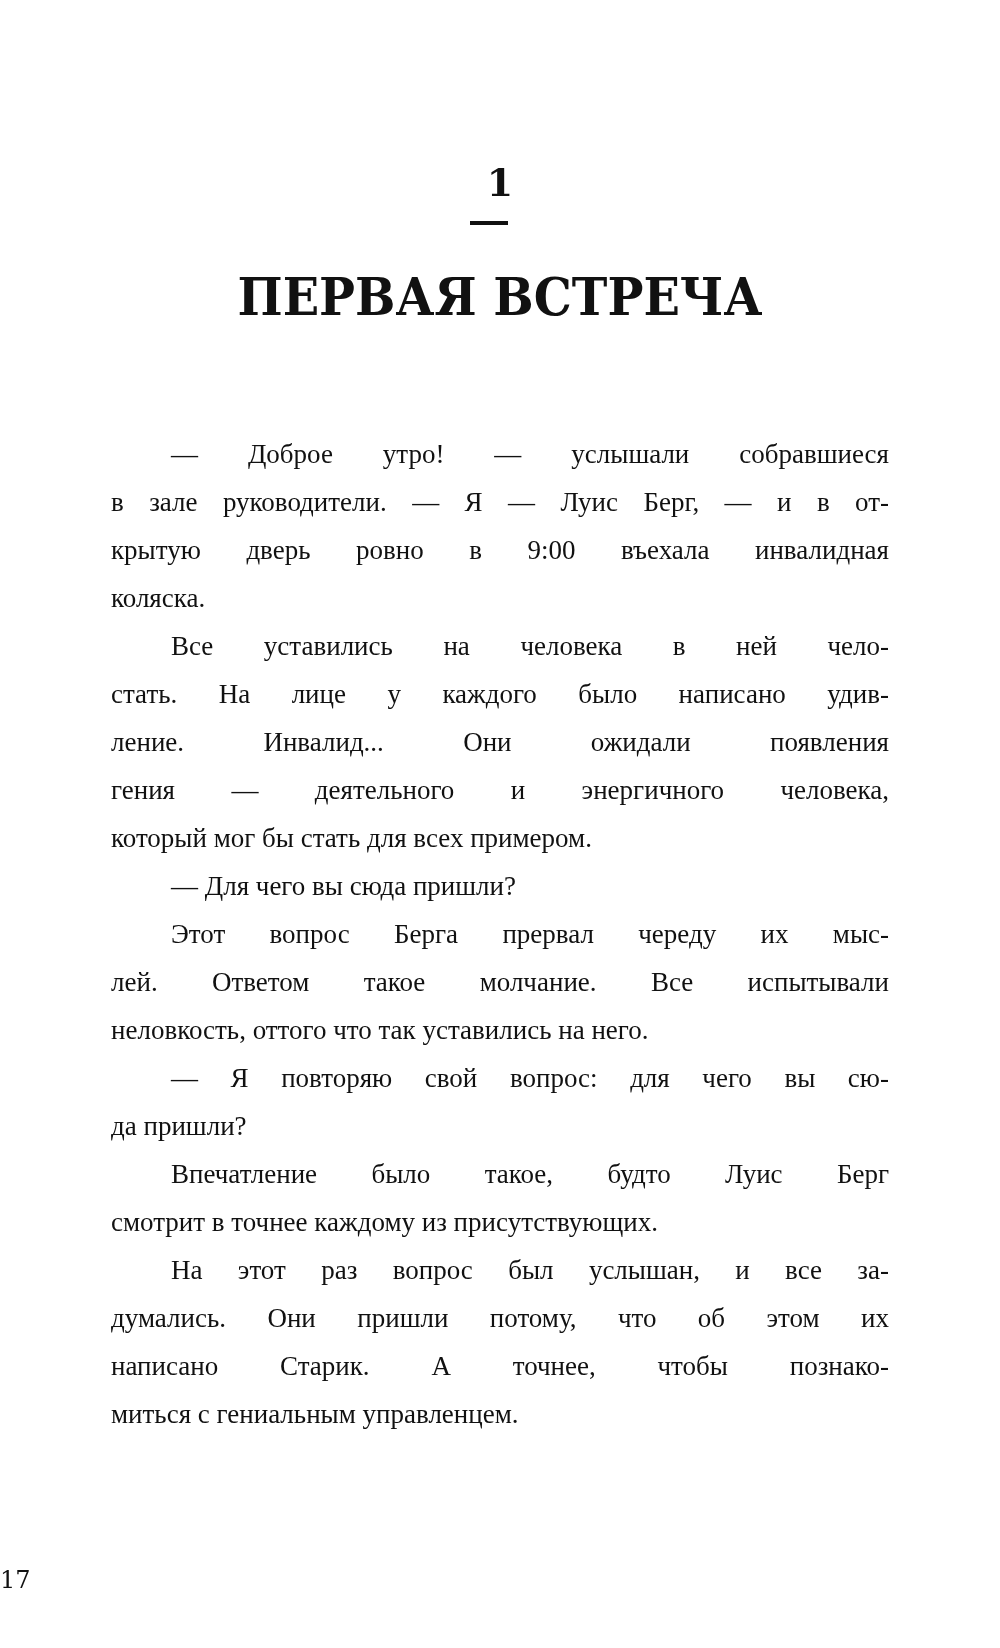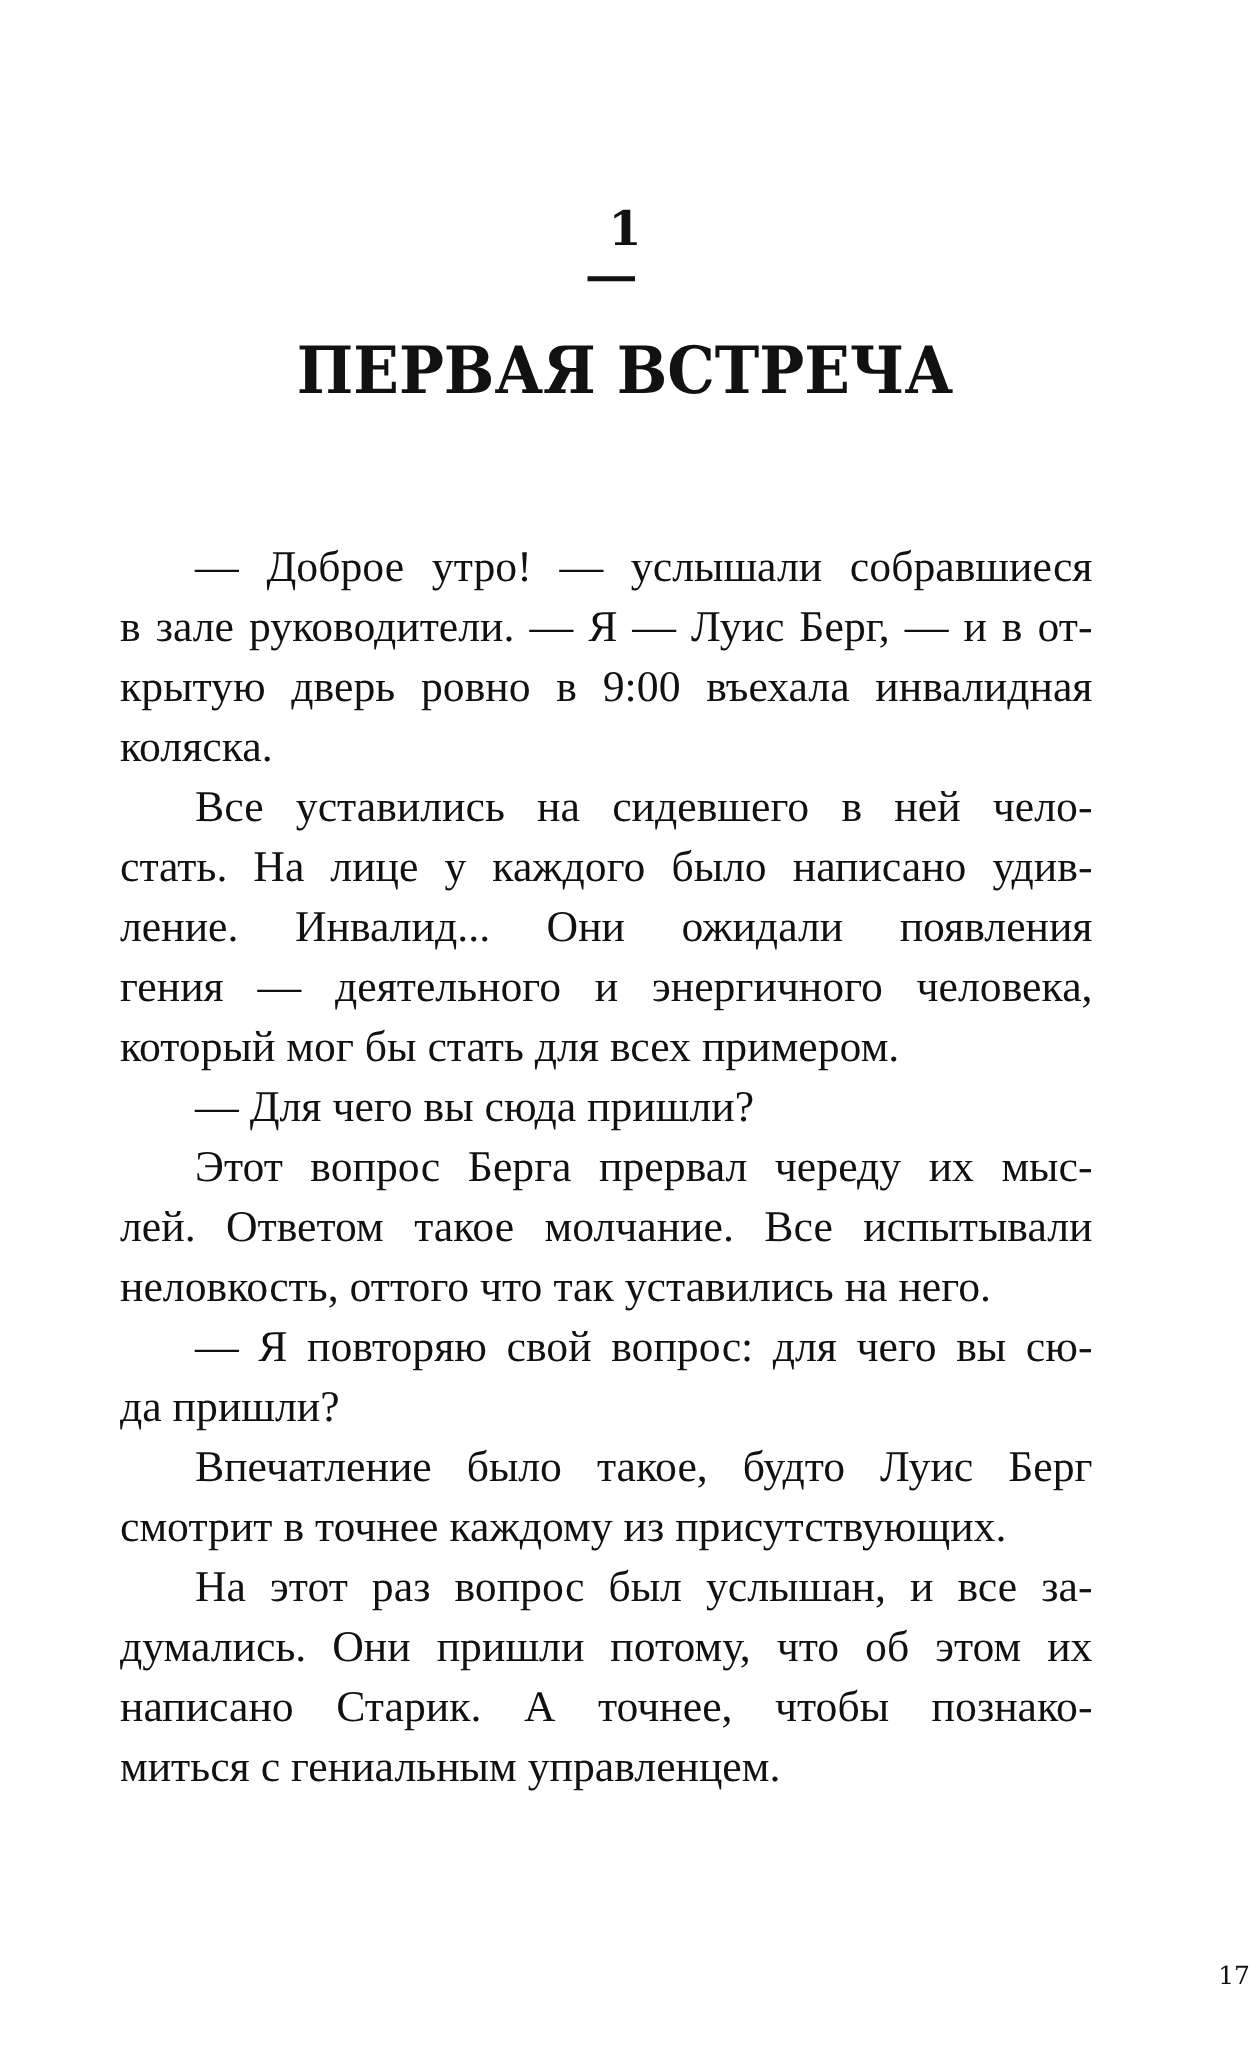--- a/index.html
+++ b/index.html
@@ -11,48 +11,48 @@
   }
   .chapter-rule {
     position:absolute; left:470px; top:221px; width:38px; height:4px; background:#111;
   }
   .chapter-title {
     position:absolute; left:0; width:1000px; top:262px; text-align:center;
     font-family:"DejaVu Serif", serif; font-weight:bold; font-size:52px; line-height:70px;
     letter-spacing:0px; transform:scaleX(0.92); transform-origin:center;
   }
   .body-text {
-    position:absolute; left:96px; width:778px; top:430px;
-    font-family:"Liberation Serif", serif; font-size:35px;
+    position:absolute; left:111px; width:778px; top:430px;
+    font-family:"Liberation Serif", serif; font-size:27px;
   }
   .line {
     display:block; height:48px; line-height:48px; white-space:nowrap;
     text-align:justify; text-align-last:justify;
   }
   .line.indent { padding-left:60px; }
   .line.last { text-align-last:left; }
   .page-number {
-    position:absolute; left:0; width:1000px; top:1565px; text-align:right;
-    font-family:"DejaVu Serif", serif; font-size:20px; line-height:30px;
+    position:absolute; left:0; width:1000px; top:1565px; text-align:left;
+    font-family:"DejaVu Serif", serif; font-size:24px; line-height:30px;
   }
 </style>
 </head>
 <body>
 
 <div class="page">
   <div class="chapter-num">1</div>
   <div class="chapter-rule"></div>
   <div class="chapter-title">ПЕРВАЯ ВСТРЕЧА</div>
 
   <div class="body-text" id="body-text">
       <span class="line indent">— Доброе утро! — услышали собравшиеся</span>
       <span class="line">в зале руководители. — Я — Луис Берг, — и в от-</span>
       <span class="line">крытую дверь ровно в 9:00 въехала инвалидная</span>
       <span class="line last">коляска.</span>
-      <span class="line indent">Все уставились на сидевшего в ней чело-</span>
+      <span class="line indent">Все уставились на человека в ней чело-</span>
       <span class="line">стать. На лице у каждого было написано удив-</span>
       <span class="line">ление. Инвалид... Они ожидали появления</span>
       <span class="line">гения — деятельного и энергичного человека,</span>
       <span class="line last">который мог бы стать для всех примером.</span>
       <span class="line indent last">— Для чего вы сюда пришли?</span>
       <span class="line indent">Этот вопрос Берга прервал череду их мыс-</span>
       <span class="line">лей. Ответом такое молчание. Все испытывали</span>
       <span class="line last">неловкость, оттого что так уставились на него.</span>
       <span class="line indent">— Я повторяю свой вопрос: для чего вы сю-</span>
       <span class="line last">да пришли?</span>

